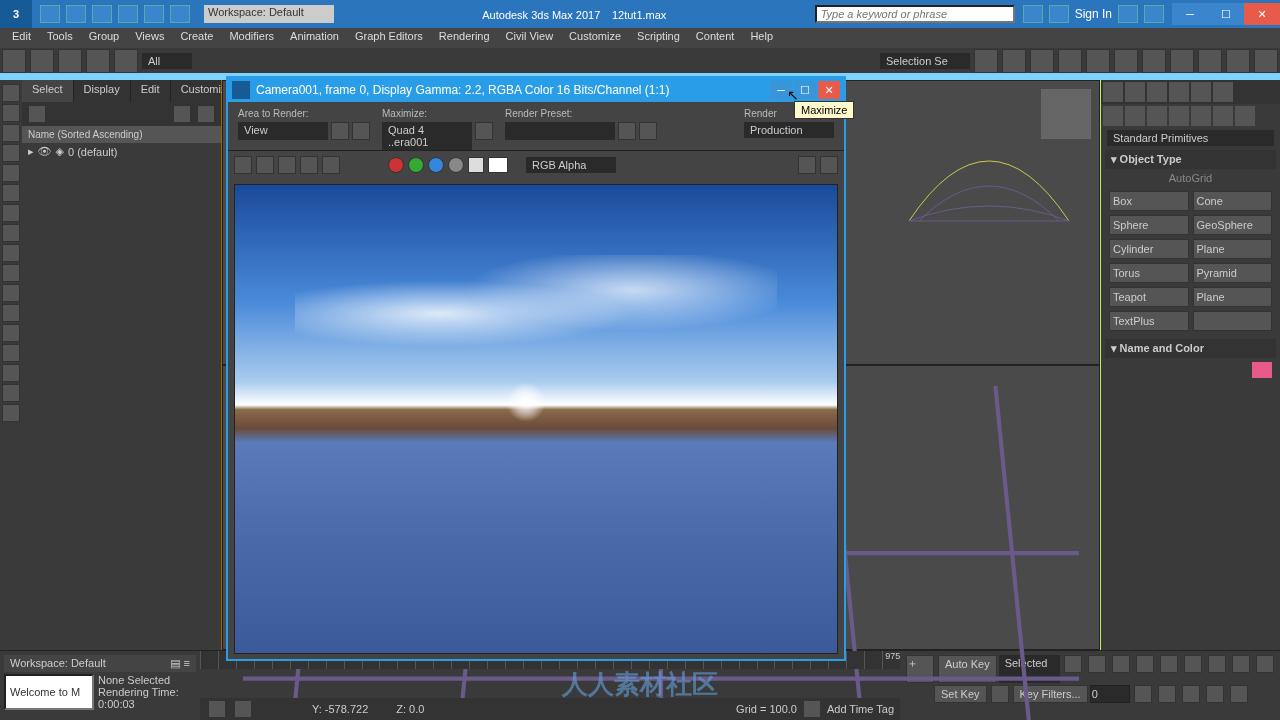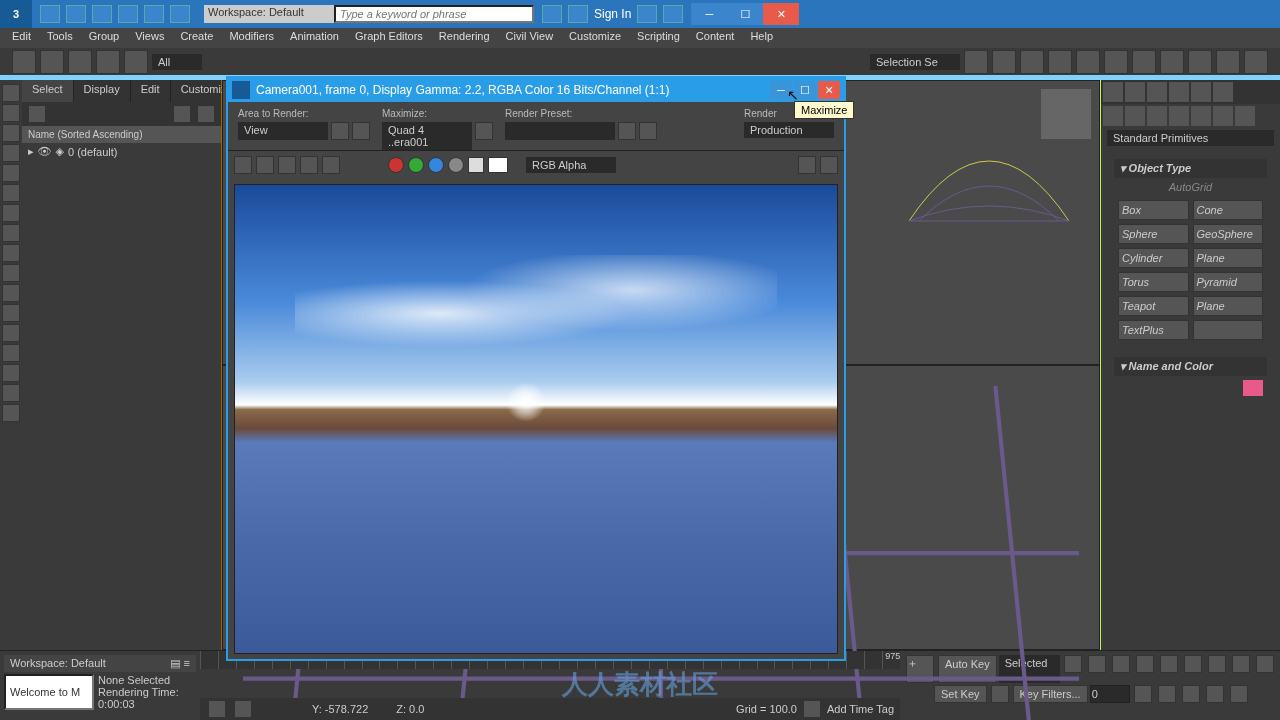--- a/index.html
+++ b/index.html
@@ -17,21 +17,21 @@
 .tb-user { color: #fff; font-size: 12px; }
 .win-controls { display: flex; }
 .win-btn { width: 36px; height: 22px; background: #3a85cb; color: #fff; display: flex; align-items: center; justify-content: center; }
 .win-close { background: #e85a4a; }
 
 
 .menu-bar { height: 20px; background: #444; display: flex; padding: 0 4px; }
 .menu-item { padding: 2px 8px; color: #ddd; }
 
 
-.main-toolbar { height: 32px; background: #3a3a3a; border-bottom: 5px solid #7dd3fc; display: flex; align-items: center; gap: 4px; padding: 0 12px; }
+.main-toolbar { height: 32px; background: #3a3a3a; border-bottom: 7px solid #7dd3fc; display: flex; align-items: center; gap: 4px; padding: 0 2px; }
 .tool-ico { width: 24px; height: 24px; background: #555; border: 1px solid #333; }
 .sel-filter { background: #2a2a2a; color: #ccc; padding: 2px 6px; width: 50px; }
 .sel-dd { background: #2a2a2a; color: #ccc; padding: 2px 6px; width: 90px; }
 
 
 .content { display: flex; height: 570px; }
 
 
 .left-toolbar { width: 22px; background: #3a3a3a; display: flex; flex-direction: column; gap: 2px; padding-top: 4px; }
 .lt-btn { width: 18px; height: 18px; background: #555; margin: 0 2px; border: 1px solid #333; }
@@ -53,21 +53,21 @@
 .vp-cube { position: absolute; top: 8px; right: 8px; width: 50px; height: 50px; background: #666; }
 .vp-grid { position: absolute; inset: 20px; }
 .vp-grid line { stroke: #6a5a8a; stroke-width: 1; }
 
 
 .cmd-panel { width: 180px; background: #3a3a3a; border-left: 1px solid #bef264; overflow-y: auto; }
 .cp-toolbar { height: 24px; background: #333; display: flex; gap: 2px; padding: 2px; }
 .cp-ico { width: 20px; height: 20px; background: #555; }
 .cp-cats { height: 24px; display: flex; gap: 2px; padding: 2px; }
 .cp-dd { background: #2a2a2a; padding: 2px 6px; margin: 2px 6px; }
-.cp-rollout { margin: 13px; font-style: italic; }
+.cp-rollout { margin: 4px; }
 .cp-rollout-h { background: #333; padding: 3px 6px; font-weight: bold; }
 .cp-grid { display: grid; grid-template-columns: 1fr 1fr; gap: 4px; padding: 4px; }
 .cp-btn { background: #555; text-align: left; padding: 3px; border: 1px solid #333; }
 .cp-auto { text-align: center; padding: 3px; color: #888; }
 .cp-swatch { width: 20px; height: 16px; background: #e85a8a; float: right; margin: 4px; }
 
 
 .bottom { height: 70px; background: #3a3a3a; border-top: 1px solid #222; display: flex; }
 .btm-ws { width: 200px; padding: 4px; }
 .btm-ws-row { background: #444; padding: 2px 6px; display: flex; justify-content: space-between; margin-bottom: 2px; }
@@ -115,20 +115,23 @@
   <div class="app-icon">3</div>
   <div class="tb-btns">
     <div class="tb-btn"></div>
     <div class="tb-btn"></div>
     <div class="tb-btn"></div>
     <div class="tb-btn"></div>
     <div class="tb-btn"></div>
     <div class="tb-btn"></div>
   </div>
   <div class="workspace-dd">Workspace: Default</div>
+  <div class="title-text">
+    <span>Autodesk 3ds Max 2017</span> &nbsp; <span>12tut1.max</span>
+  </div>
   <input class="search-box" placeholder="Type a keyword or phrase" style="">
   <div class="tb-right">
     <div class="tb-btn"></div>
     <div class="tb-btn"></div>
     <span class="tb-user">Sign In</span>
     <div class="tb-btn"></div>
     <div class="tb-btn"></div>
   </div>
   <div class="win-controls">
     <div class="win-btn">─</div>

